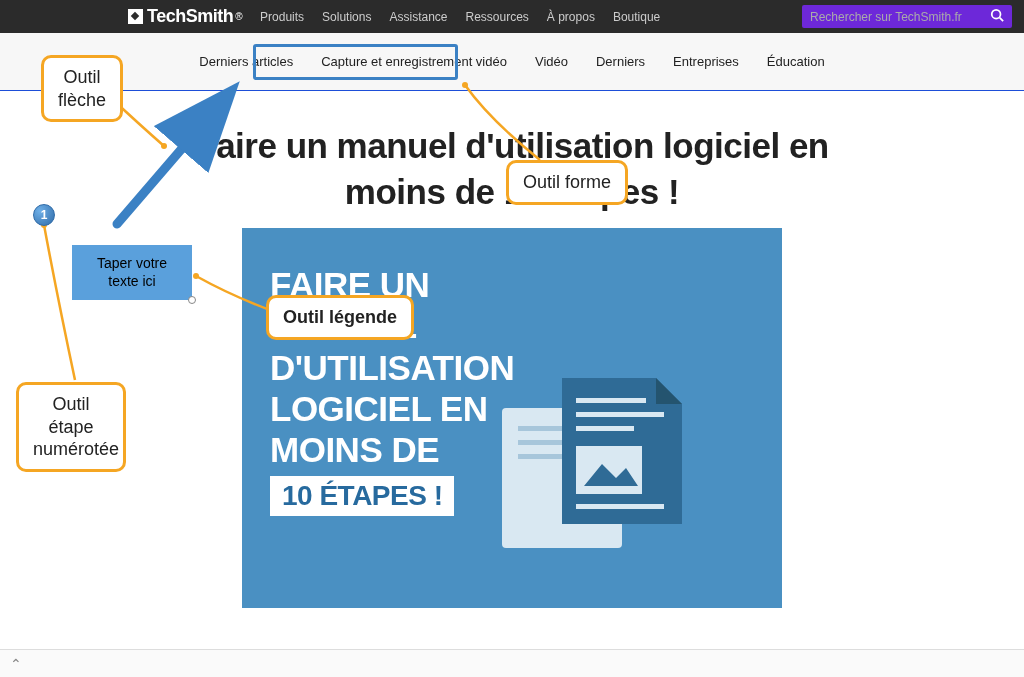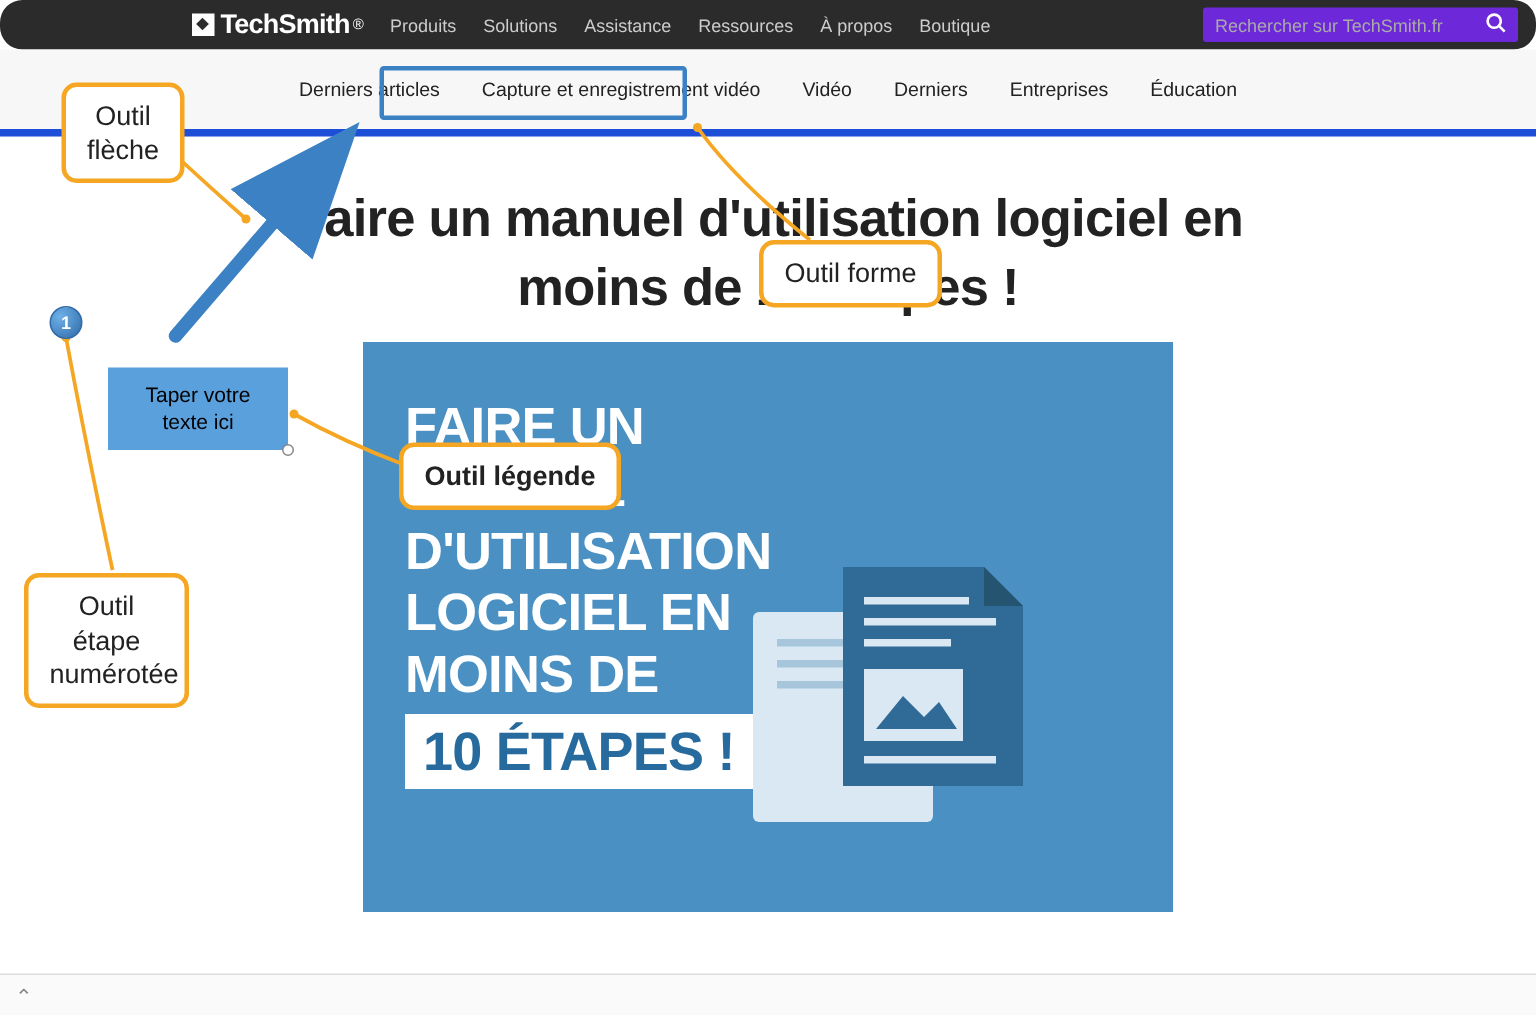--- a/index.html
+++ b/index.html
@@ -1,40 +1,40 @@
 <!DOCTYPE html>
 <html><head>
 <meta charset="utf-8">
 <style>
   * { margin: 0; padding: 0; box-sizing: border-box; }
   body { font-family: -apple-system, BlinkMacSystemFont, "Segoe UI", Arial, sans-serif; background: #fff; width: 1024px; height: 677px; overflow: hidden; position: relative; }
 
   
-  .topbar { background: #2b2b2b; height: 33px; display: flex; align-items: center; padding: 0 12px 0 128px; color: #ddd; font-size: 12px; border-radius: 15px; }
+  .topbar { background: #2b2b2b; height: 33px; display: flex; align-items: center; padding: 0 12px 0 128px; color: #ddd; font-size: 12px; }
   .logo { display: flex; align-items: center; color: #fff; font-weight: 600; font-size: 18px; margin-right: 18px; letter-spacing: -0.5px; }
   .logo-mark { width: 15px; height: 15px; background: #fff; margin-right: 4px; display: inline-block; position: relative; }
   .logo-mark::after { content: ""; position: absolute; width: 6px; height: 6px; background: #2b2b2b; top: 4px; left: 4px; transform: rotate(45deg); }
   .logo sup { font-size: 10px; font-weight: 400; margin-left: 2px; }
   .topnav { display: flex; gap: 18px; }
   .topnav span { cursor: pointer; color: #ccc; }
   .search { margin-left: auto; background: #6d28d9; border-radius: 2px; padding: 3px 8px; width: 210px; display: flex; align-items: center; color: #aaa; font-size: 12px; }
   .search-icon { margin-left: auto; color: #fff; font-size: 14px; }
 
   
-  .subbar { background: #f7f7f7; height: 58px; display: flex; align-items: center; justify-content: center; gap: 28px; font-size: 13px; color: #222; border-bottom: 5px solid #1d4ed8; }
+  .subbar { background: #f7f7f7; height: 58px; display: flex; align-items: center; justify-content: center; gap: 28px; font-size: 13px; color: #222; border-bottom: 1px solid #1d4ed8; }
   .subbar span { cursor: pointer; }
   .sub-highlight-frame { position: absolute; border: 3px solid #3b81c4; border-radius: 3px; }
 
   
   .headline { text-align: center; margin: 32px auto 12px; font-size: 35px; font-weight: 700; color: #222; line-height: 1.3; max-width: 700px; letter-spacing: -0.5px; }
 
   
   .hero { width: 540px; height: 380px; background: #4a90c2; margin: 14px auto 0; padding: 36px 28px; color: #fff; position: relative; }
   .hero-text { font-size: 35px; font-weight: 800; line-height: 1.18; max-width: 300px; letter-spacing: -0.5px; }
-  .hero .btn { display: inline-block; background: #fff; color: #276a9e; font-weight: 800; font-size: 36px; padding: 4px 12px; margin-top: 6px; letter-spacing: -0.5px;}
+  .hero .btn { display: inline-block; background: #fff; color: #276a9e; font-weight: 800; font-size: 28px; padding: 4px 12px; margin-top: 6px; letter-spacing: -0.5px;}
   .hero-docs { position: absolute; right: 90px; top: 140px; }
 
   
   .callout { position: absolute; background: #fff; border: 3px solid #f5a623; border-radius: 10px; padding: 8px 14px; font-size: 18px; color: #222; text-align: center; line-height: 1.25; z-index: 5; white-space: nowrap; }
   .callout.wide { white-space: normal; }
 
   
   svg.overlay { position: absolute; top: 0; left: 0; width: 1024px; height: 677px; pointer-events: none; z-index: 4; }
 
   

